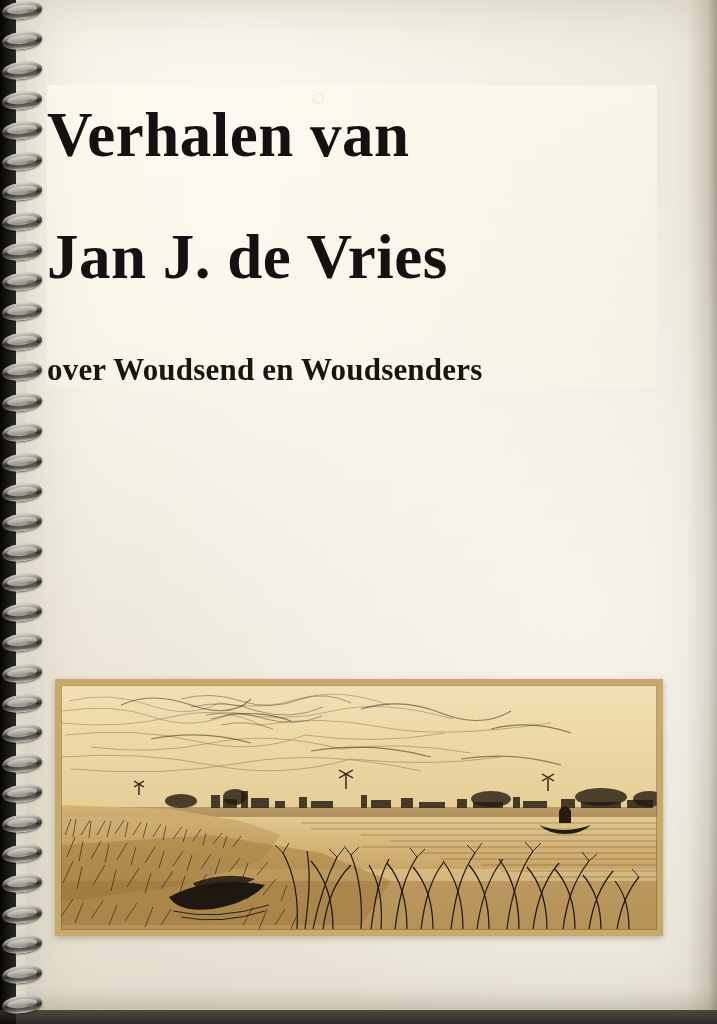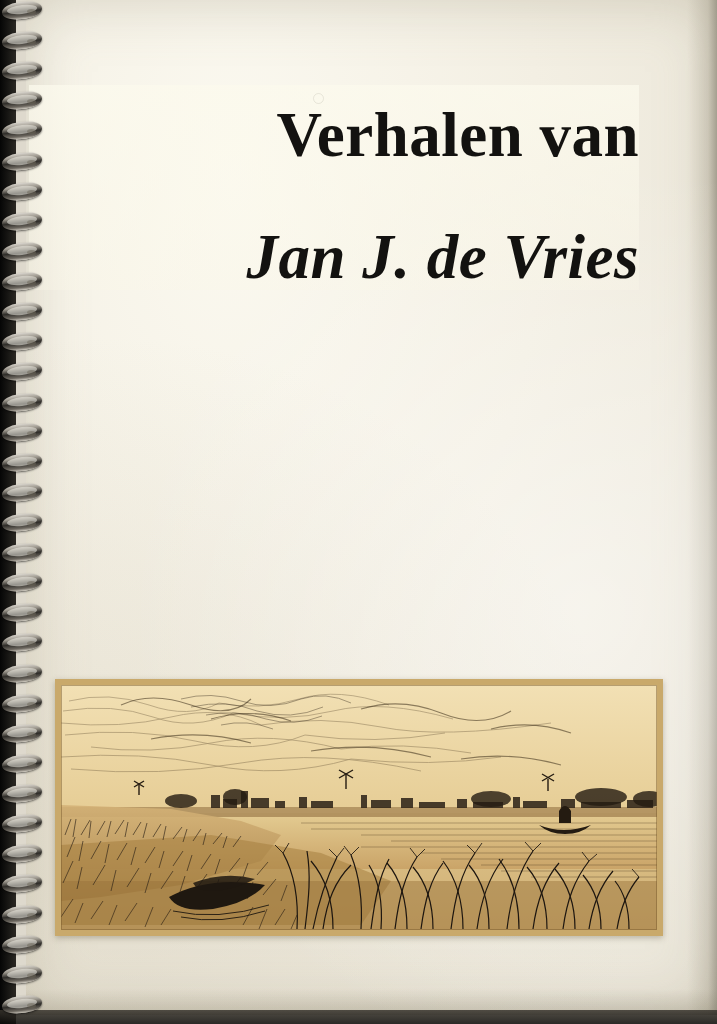--- a/index.html
+++ b/index.html
@@ -97,35 +97,35 @@
     left: 27px;
     width: 9px; height: 5px;
     border-radius: 50%;
     background: #6d675a;
     opacity: .5;
   }
 
   
   .title-block {
     position: absolute;
-    left: 29px;
+    left: 47px;
     top: 85px;
     width: 610px;
-    text-align: right;
+    text-align: left;
     background: linear-gradient(to bottom, rgba(252,250,237,.75), rgba(250,247,232,.35));
   }
   .title-line-1, .title-line-2 {
     font-size: 63px;
     font-weight: 700;
     letter-spacing: .5px;
     color: #131210;
     line-height: 1.02;
   }
   .title-line-1 { padding-top: 18px; }
-  .title-line-2 { padding-top: 58px; font-style: italic; }
+  .title-line-2 { padding-top: 58px; }
   .subtitle {
     font-size: 31px;
     font-weight: 700;
     color: #17150f;
     padding-top: 62px;
     letter-spacing: .2px;
   }
   .years {
     font-family: "Liberation Sans", sans-serif;
     font-size: 25px;
@@ -176,20 +176,21 @@
 
   <div class="sheet">
     <div class="sheet-right-edge"></div>
     <div class="sheet-bottom-edge"></div>
     <div class="pencil-mark"></div>
   </div>
 
   <div class="title-block">
     <div class="title-line-1">Verhalen van</div>
     <div class="title-line-2">Jan J. de Vries</div>
+    <div class="subtitle">over Woudsend en Woudsenders</div>
   </div>
 
   <div class="plate-frame">
     <div class="plate">
       <svg viewBox="0 0 596 245" preserveAspectRatio="none">
         <defs>
           <linearGradient id="skyg" x1="0" y1="0" x2="0" y2="1">
             <stop offset="0" stop-color="#f2e0b4"></stop>
             <stop offset="1" stop-color="#e6cd95"></stop>
           </linearGradient>

